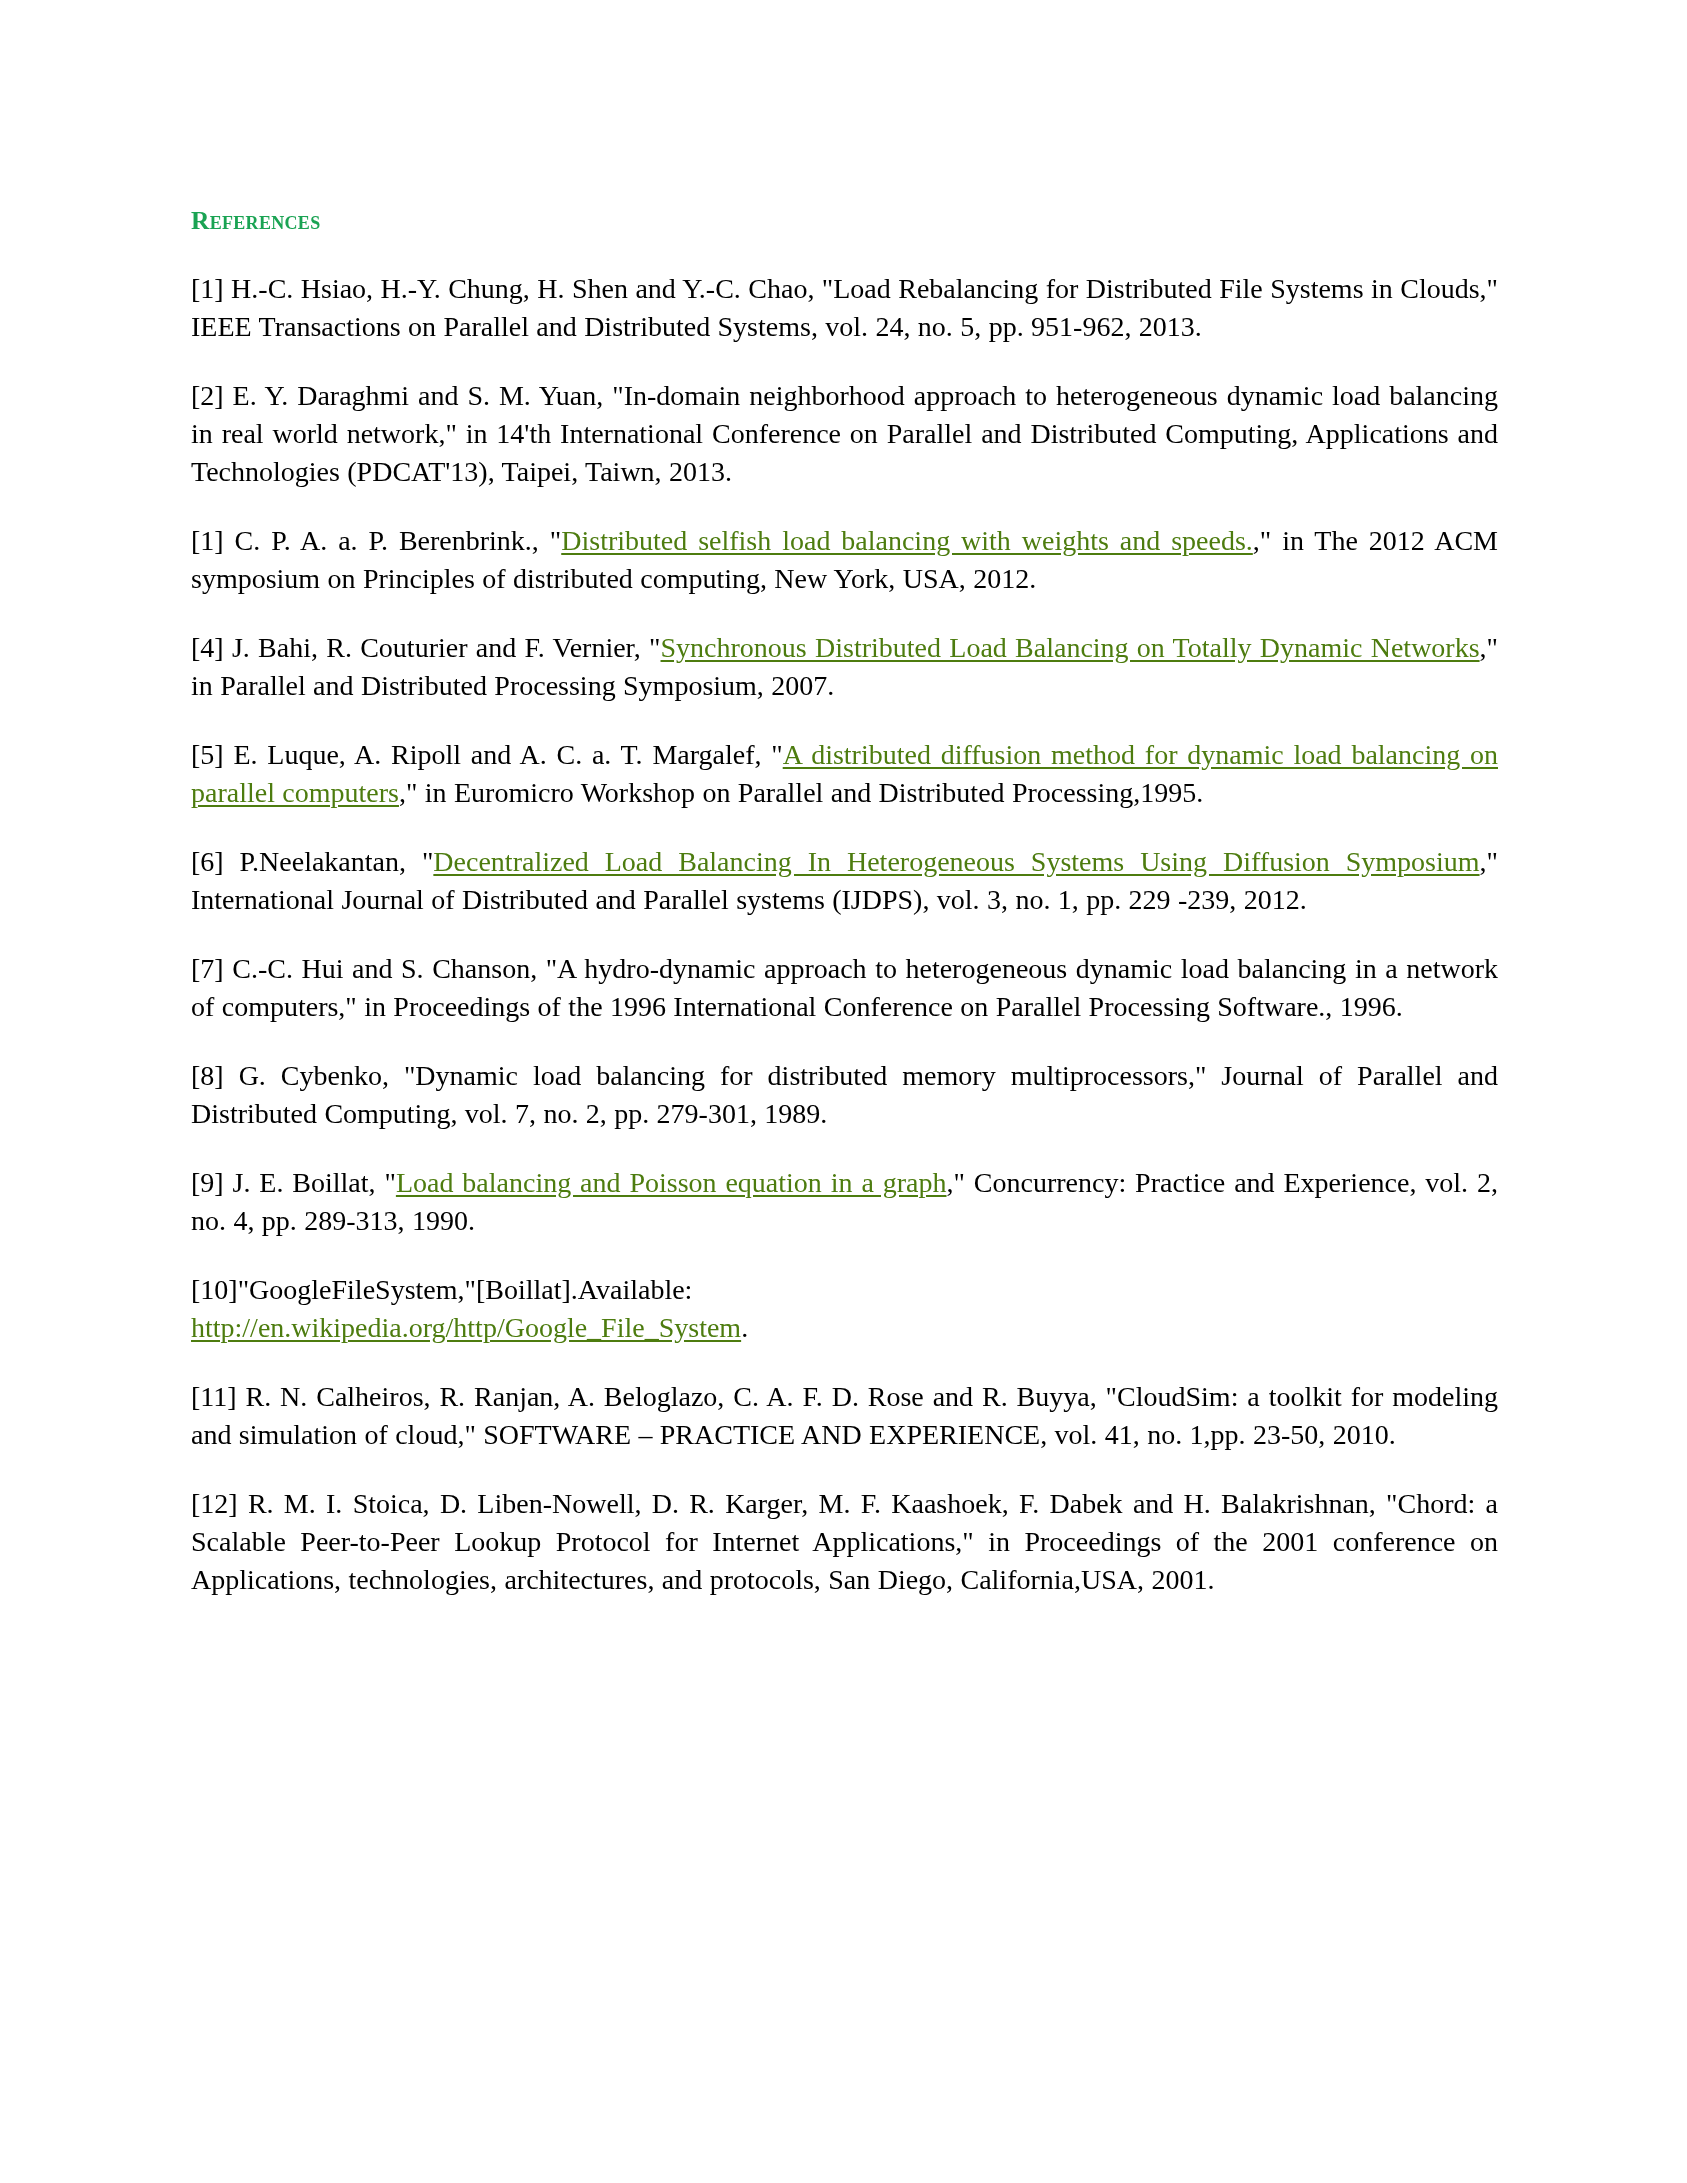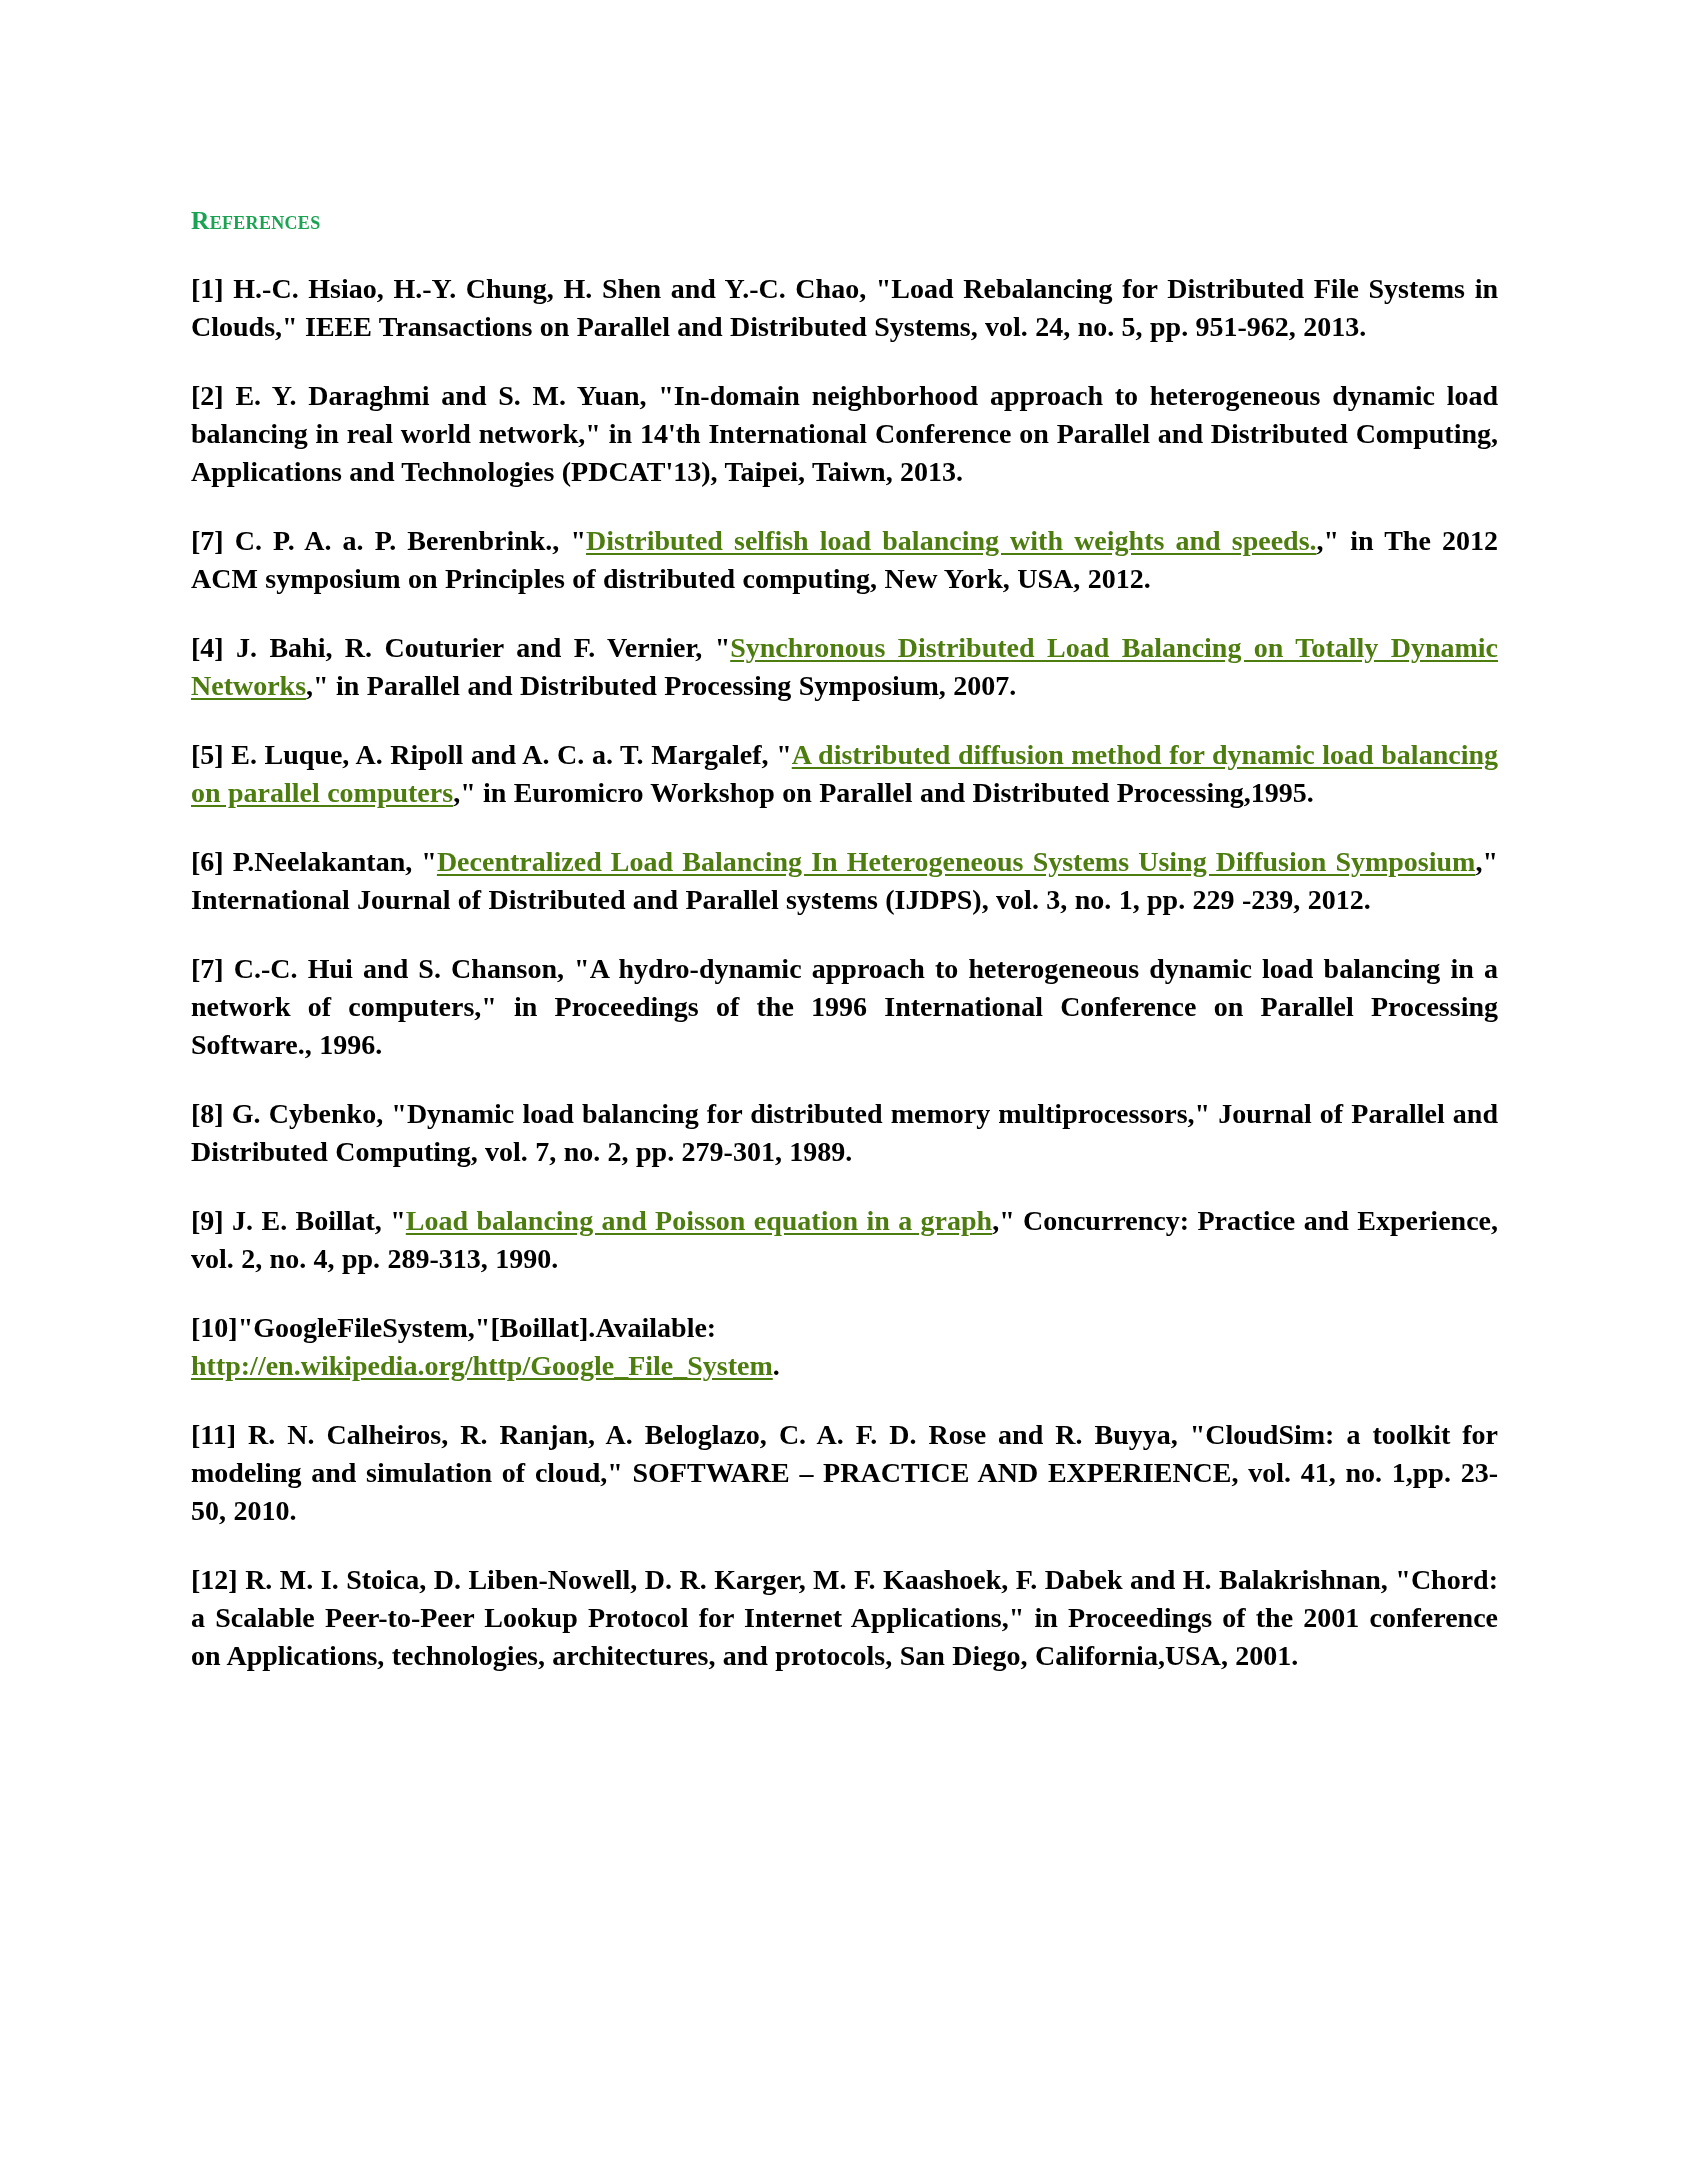--- a/index.html
+++ b/index.html
@@ -39,21 +39,20 @@
   }
   .ref {
     text-align: justify;
     text-justify: inter-word;
     font-size: 28px;
     line-height: 38px;
     margin: 0 0 31px 0;
     word-spacing: 0.4px;
     -webkit-hyphens: none;
     hyphens: none;
-    font-weight: bold;
   }
   .ref:last-child {
     margin-bottom: 0;
   }
   a.link {
     color: #4d7c0f;
     text-decoration: underline;
     text-underline-offset: 2.5px;
     cursor: pointer;
   }
@@ -78,21 +77,21 @@
 
     <p class="ref">
       <span>[1] H.-C. Hsiao, H.-Y. Chung, H. Shen and Y.-C. Chao, "Load Rebalancing for Distributed File Systems in Clouds," IEEE Transactions on Parallel and Distributed Systems, vol. 24, no. 5, pp. 951-962, 2013.</span>
     </p>
 
     <p class="ref">
       <span>[2] E. Y. Daraghmi and S. M. Yuan, "In-domain neighborhood approach to heterogeneous dynamic load balancing in real world network," in 14'th International Conference on Parallel and Distributed Computing, Applications and Technologies (PDCAT'13), Taipei, Taiwn, 2013.</span>
     </p>
 
     <p class="ref">
-      <span>[7] C. P. A. a. P. Berenbrink., "</span><a class="link">Distributed selfish load balancing with weights and speeds.</a><span>," in The 2012 ACM symposium on Principles of distributed computing, New York, USA, 2012.</span>
+      <span>[1] C. P. A. a. P. Berenbrink., "</span><a class="link">Distributed selfish load balancing with weights and speeds.</a><span>," in The 2012 ACM symposium on Principles of distributed computing, New York, USA, 2012.</span>
     </p>
 
     <p class="ref">
       <span>[4] J. Bahi, R. Couturier and F. Vernier, "</span><a class="link">Synchronous Distributed Load Balancing on Totally Dynamic Networks</a><span>," in Parallel and Distributed Processing Symposium, 2007.</span>
     </p>
 
     <p class="ref">
       <span>[5] E. Luque, A. Ripoll and A. C. a. T. Margalef, "</span><a class="link">A distributed diffusion method for dynamic load balancing on parallel computers</a><span>," in Euromicro Workshop on Parallel and Distributed Processing,1995.</span>
     </p>
 

